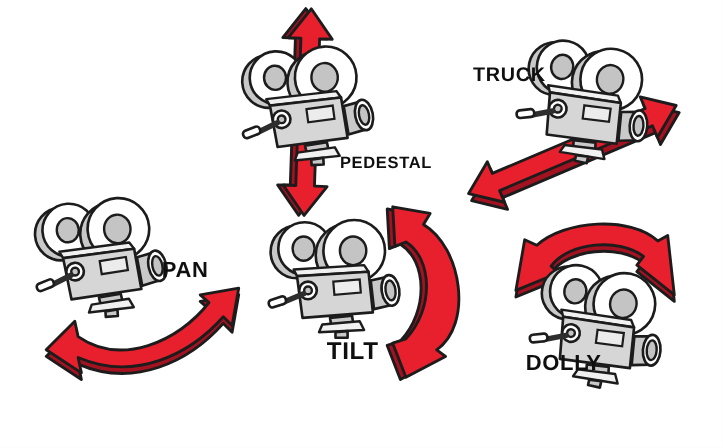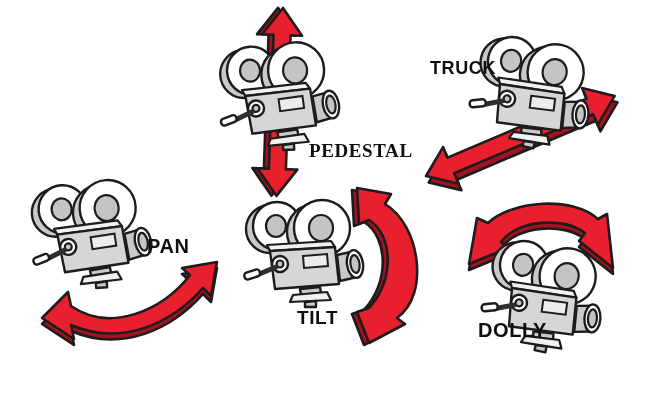--- a/index.html
+++ b/index.html
@@ -27,24 +27,24 @@
     z-index:5;
   }
   
   #panel-dolly   {left:15px; top:2px;   width:195px;height:145px;}
   #panel-pedestal{left:215px;top:0px;   width:200px;height:200px;}
   #panel-truck   {left:420px;top:10px;  width:235px;height:175px;}
   #panel-pan     {left:10px; top:165px; width:225px;height:195px;}
   #panel-tilt    {left:245px;top:180px; width:195px;height:180px;}
   #panel-roll    {left:455px;top:192px; width:200px;height:170px;}
   #panel-dolly    .cap{left:47px; top:120px;font-size:17px;}
-  #panel-pedestal .cap{left:94px; top:141px;font-size:19px;font-family:Liberation Serif, serif;}
+  #panel-pedestal .cap{left:94px; top:141px;font-size:15px;}
   #panel-truck    .cap{left:10px; top:49px; font-size:18px;}
   #panel-pan      .cap{left:137px;top:71px; font-size:20px;}
-  #panel-tilt     .cap{left:52px; top:128px;font-size:19px;}
+  #panel-tilt     .cap{left:52px; top:128px;font-size:22px;}
   #panel-roll     .cap{left:23px; top:128px;font-size:20px;}
 
   
   .arrow-main{fill:var(--arrow-red,#e81f2d);stroke:var(--outline,#1c1c1c);stroke-width:2.6;stroke-linejoin:round;}
   .arrow-dark{fill:var(--arrow-red-dark,#a31220);stroke:var(--outline,#1c1c1c);stroke-width:2.6;stroke-linejoin:round;}
   .cam-white{fill:#ffffff;stroke:var(--outline,#1c1c1c);stroke-width:2.4;stroke-linejoin:round;}
   .cam-shade{fill:#c9c9c9;stroke:var(--outline,#1c1c1c);stroke-width:2.4;stroke-linejoin:round;}
   .cam-body {fill:#d6d6d6;stroke:var(--outline,#1c1c1c);stroke-width:2.4;stroke-linejoin:round;}
   .cam-top  {fill:#f1f1f1;stroke:var(--outline,#1c1c1c);stroke-width:2.2;stroke-linejoin:round;}
   .cam-hub  {fill:#c4c4c4;stroke:var(--outline,#1c1c1c);stroke-width:2.2;}

